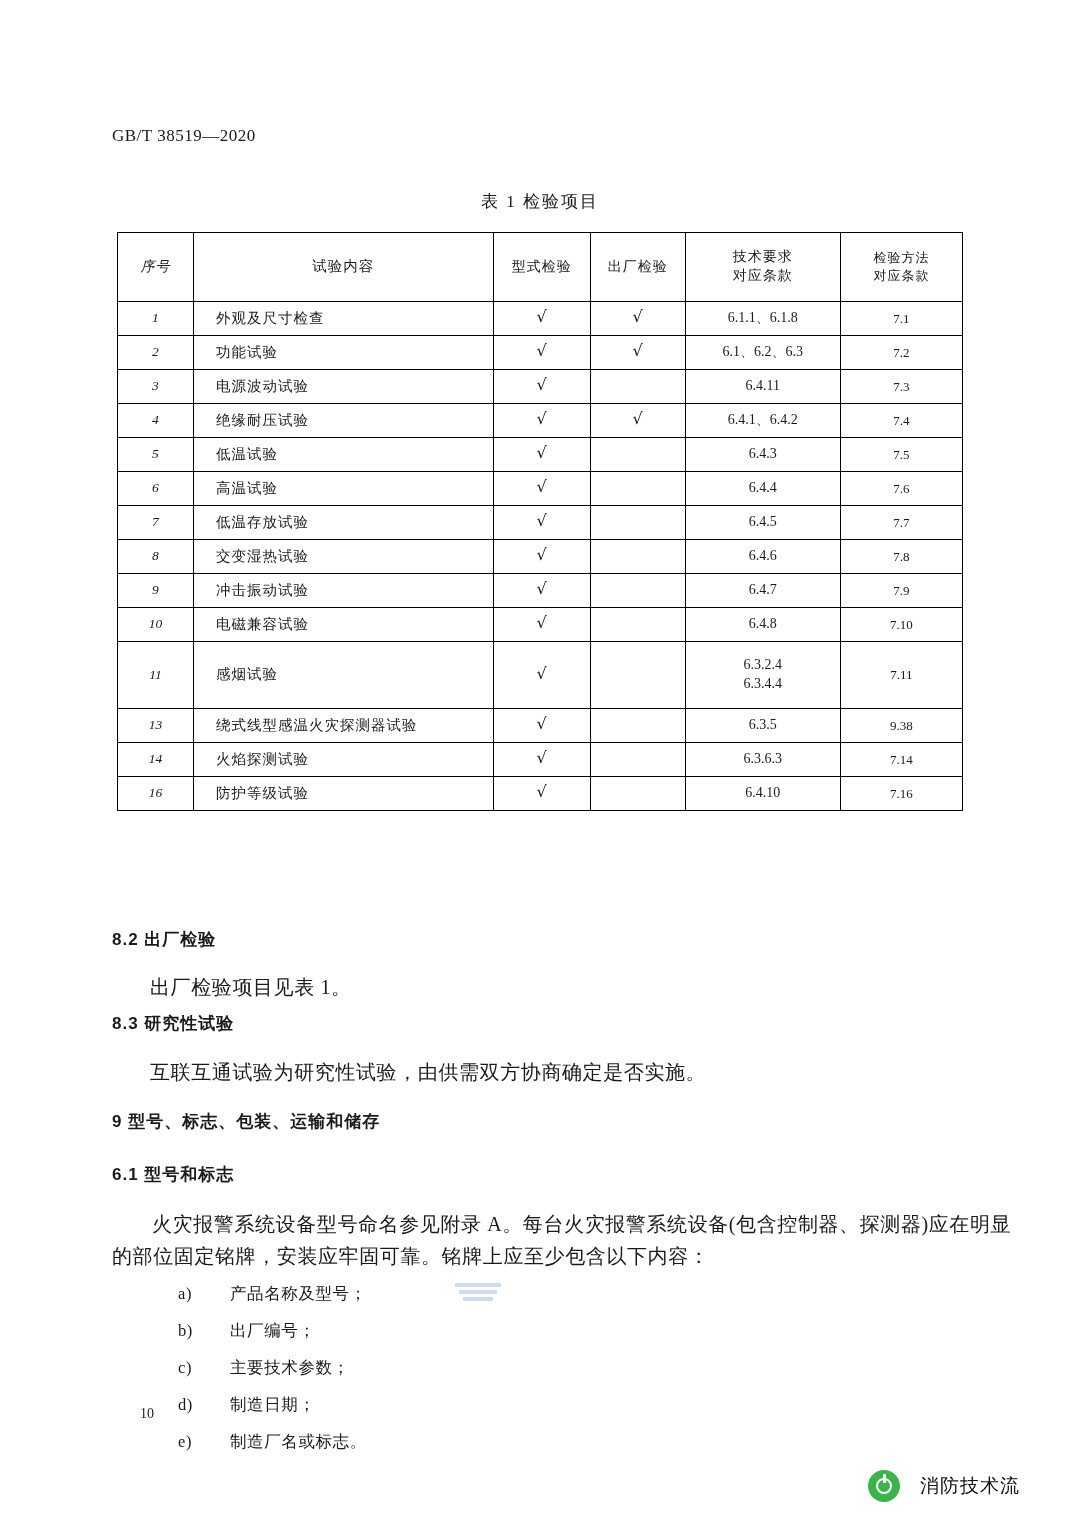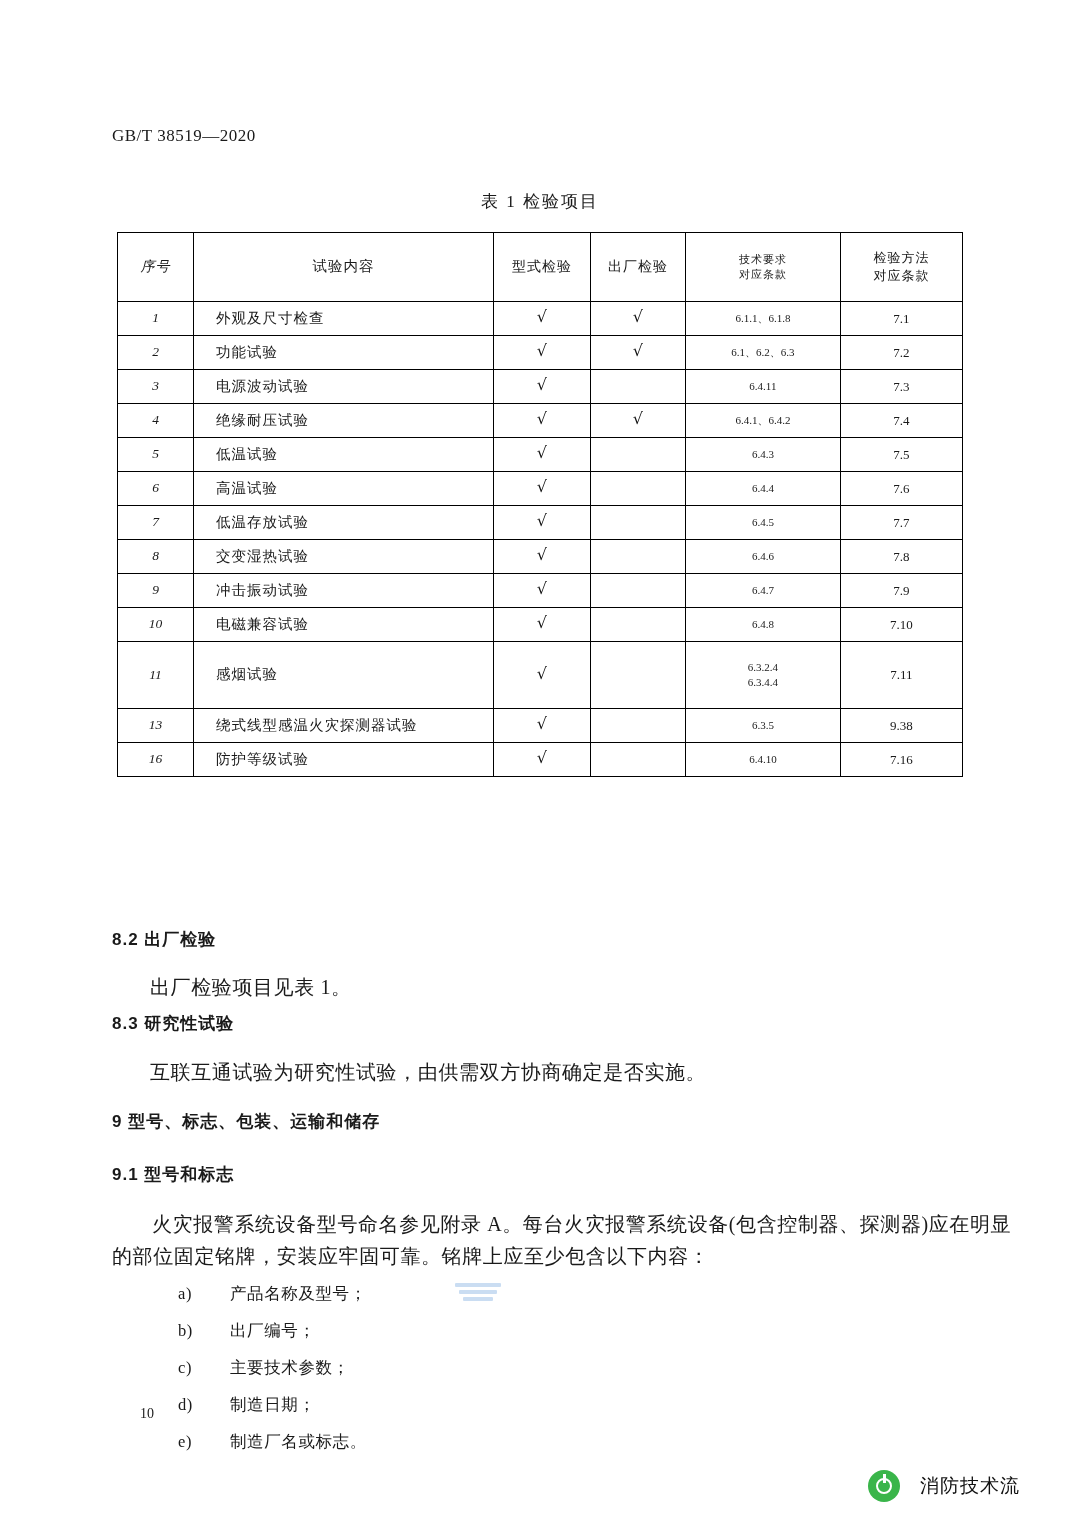--- a/index.html
+++ b/index.html
@@ -58,21 +58,21 @@
   }
   table.insp thead td {
     height: 68px;
     font-size: 14px;
     letter-spacing: 1px;
   }
   table.insp .col-no { width: 78px; font-style: italic; }
   table.insp .col-content { width: 290px; text-align: left; padding-left: 22px; font-size: 14.5px; letter-spacing: 1px;}
   table.insp .col-type { width: 100px; }
   table.insp .col-factory { width: 98px; }
-  table.insp .col-req { width: 160px; font-size: 11px;}
+  table.insp .col-req { width: 160px; font-size: 14px;}
   table.insp .col-method { width: 126px; font-size: 13px;}
   table.insp td.tall { height: 66px; }
   .chk {
     display: inline-block;
     font-size: 16px;
     line-height: 1;
     font-family: "DejaVu Sans", sans-serif;
     color: #111;
   }
   .twoline span { display: block; }
@@ -279,39 +279,47 @@
         </tr>
         <tr>
           <td class="col-no">13</td>
           <td class="col-content">绕式线型感温火灾探测器试验</td>
           <td class="col-type"><span class="chk">√</span></td>
           <td class="col-factory"></td>
           <td class="col-req">6.3.5</td>
           <td class="col-method">9.38</td>
         </tr>
         <tr>
+          <td class="col-no">14</td>
+          <td class="col-content">火焰探测试验</td>
+          <td class="col-type"><span class="chk">√</span></td>
+          <td class="col-factory"></td>
+          <td class="col-req">6.3.6.3</td>
+          <td class="col-method">7.14</td>
+        </tr>
+        <tr>
           <td class="col-no">16</td>
           <td class="col-content">防护等级试验</td>
           <td class="col-type"><span class="chk">√</span></td>
           <td class="col-factory"></td>
           <td class="col-req">6.4.10</td>
           <td class="col-method">7.16</td>
         </tr>
       </tbody>
   </table>
 
   <div class="sec-head" style="left:112px; top:928px;">8.2   出厂检验</div>
   <div class="para" style="left:150px; top:968px;">出厂检验项目见表 1。</div>
 
   <div class="sec-head" style="left:112px; top:1012px;">8.3   研究性试验</div>
   <div class="para" style="left:150px; top:1053px;">互联互通试验为研究性试验，由供需双方协商确定是否实施。</div>
 
   <div class="sec-head" style="left:112px; top:1110px;">9   型号、标志、包装、运输和储存</div>
 
-  <div class="sec-head" style="left:112px; top:1163px;">9.1   型号和标志</div>
+  <div class="sec-head" style="left:112px; top:1163px;">6.1   型号和标志</div>
 
   <div class="para" style="left:152px; top:1205px;">火灾报警系统设备型号命名参见附录 A。每台火灾报警系统设备(包含控制器、探测器)应在明显</div>
   <div class="para" style="left:112px; top:1237px;">的部位固定铭牌，安装应牢固可靠。铭牌上应至少包含以下内容：</div>
 
   <div id="list-container">
       <div class="list-item" style="left: 178px; top: 1283px;"><span style="display: inline-block; width: 52px;">a)</span><span>产品名称及型号；</span></div>
       <div class="list-item" style="left: 178px; top: 1320px;"><span style="display: inline-block; width: 52px;">b)</span><span>出厂编号；</span></div>
       <div class="list-item" style="left: 178px; top: 1357px;"><span style="display: inline-block; width: 52px;">c)</span><span>主要技术参数；</span></div>
       <div class="list-item" style="left: 178px; top: 1394px;"><span style="display: inline-block; width: 52px;">d)</span><span>制造日期；</span></div>
       <div class="list-item" style="left: 178px; top: 1431px;"><span style="display: inline-block; width: 52px;">e)</span><span>制造厂名或标志。</span></div>

